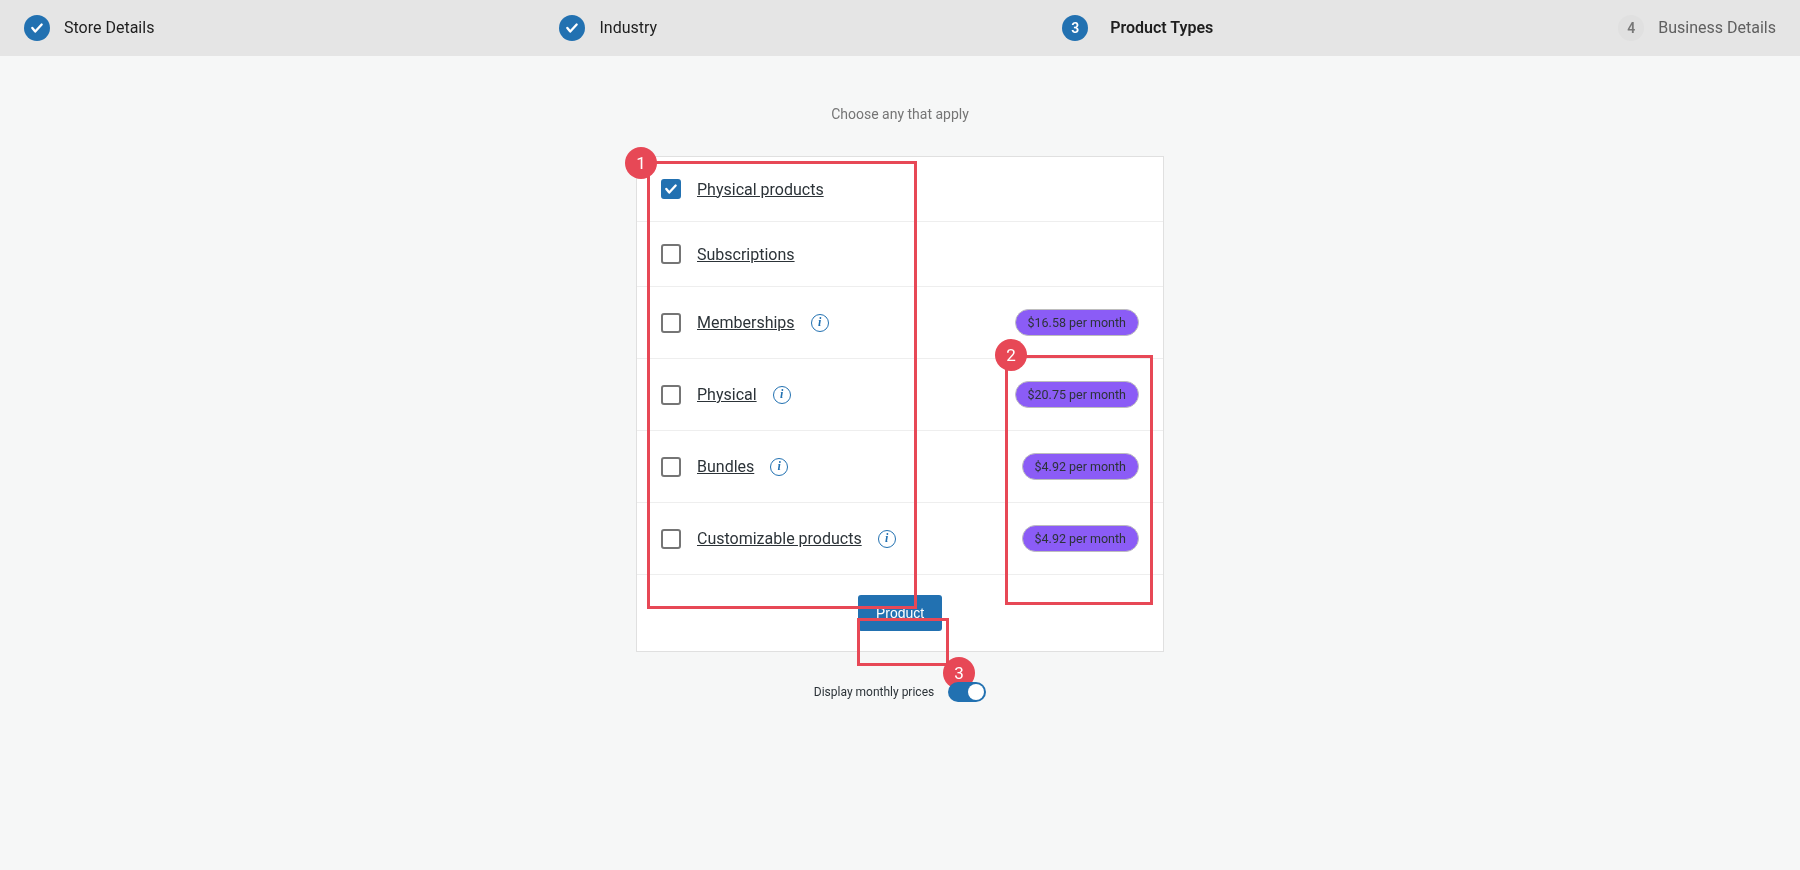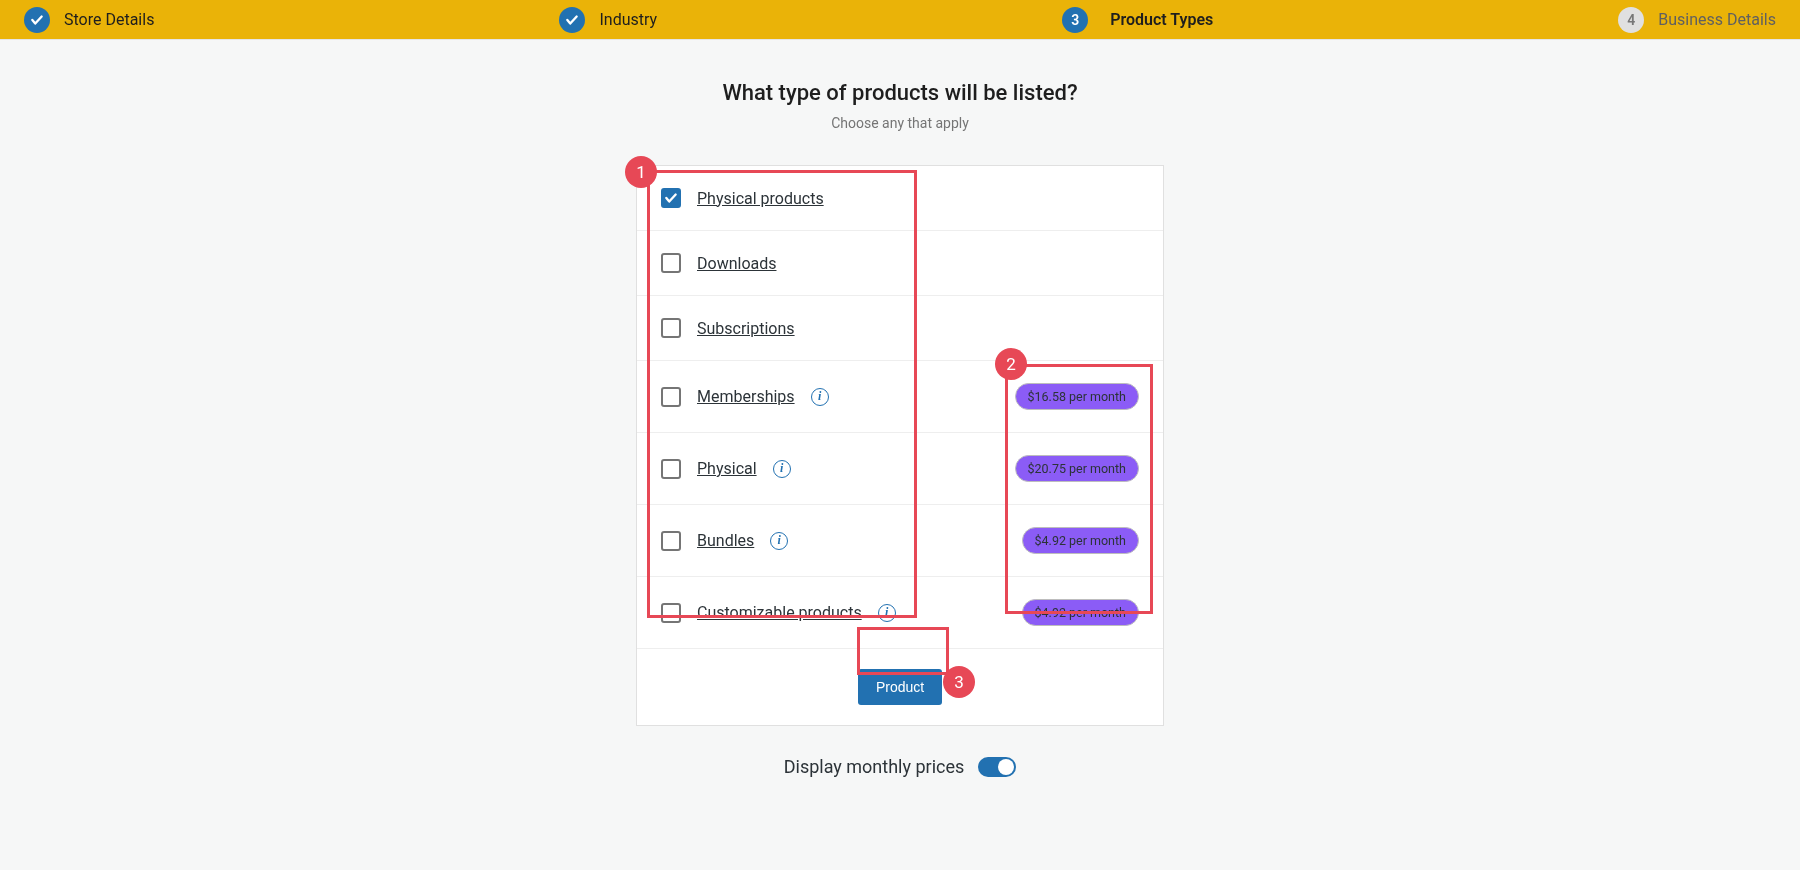--- a/index.html
+++ b/index.html
@@ -8,23 +8,23 @@
     background: #f6f7f7;
     width: 1800px;
     height: 870px;
     overflow: hidden;
     color: #1e1e1e;
   }
 
   
   .stepper {
     display: flex;
-    background: #eab308;
+    background: #e5e5e5;
     border-bottom: 1px solid #e5e5e5;
-    height: 40px;
+    height: 56px;
     padding: 0 18px;
   }
   .step {
     display: flex;
     align-items: center;
     gap: 14px;
   }
   .step-1 { flex: 0 0 auto; margin-left: 6px; }
   .step-gap-a { flex: 1; }
   .step-2 { flex: 0 0 auto; }
@@ -134,21 +134,21 @@
     border-radius: 3px;
     cursor: pointer;
   }
 
   .toggle-row {
     margin-top: 30px;
     display: flex;
     align-items: center;
     gap: 14px;
   }
-  .toggle-label { font-size: 18px; color: #2c3338; }
+  .toggle-label { font-size: 12px; color: #2c3338; }
   .toggle {
     width: 38px; height: 20px; border-radius: 12px;
     background: #2271b1;
     position: relative;
   }
   .toggle-knob {
     position: absolute; top: 2px; right: 2px;
     width: 16px; height: 16px; border-radius: 50%;
     background: #fff;
   }
@@ -197,38 +197,33 @@
     <span class="step-label active">Product Types</span>
   </div>
   <div class="step-gap-c"></div>
   <div class="step step-4">
     <div class="step-circle pending">4</div>
     <span class="step-label pending">Business Details</span>
   </div>
 </div>
 
 <div class="main">
-  <div class="page-title">What type of products will be listed?</div>
   <div class="page-subtitle">Choose any that apply</div>
 
   <div class="card" style="position:relative">
 
     <div class="row">
       <div class="cbox checked">
         <svg class="check-svg" viewBox="0 0 24 24" fill="none" stroke="white" stroke-width="4" stroke-linecap="round" stroke-linejoin="round">
             <polyline points="4 12 9 18 20 6"></polyline>
           </svg>
       </div>
       <span class="row-label">Physical products</span>
     </div>
 
-    <div class="row">
-      <div class="cbox"></div>
-      <span class="row-label">Downloads</span>
-    </div>
 
     <div class="row">
       <div class="cbox"></div>
       <span class="row-label">Subscriptions</span>
     </div>
 
     <div class="row">
       <div class="cbox"></div>
       <span class="row-label">Memberships</span>
       <span class="info-icon">i</span>

